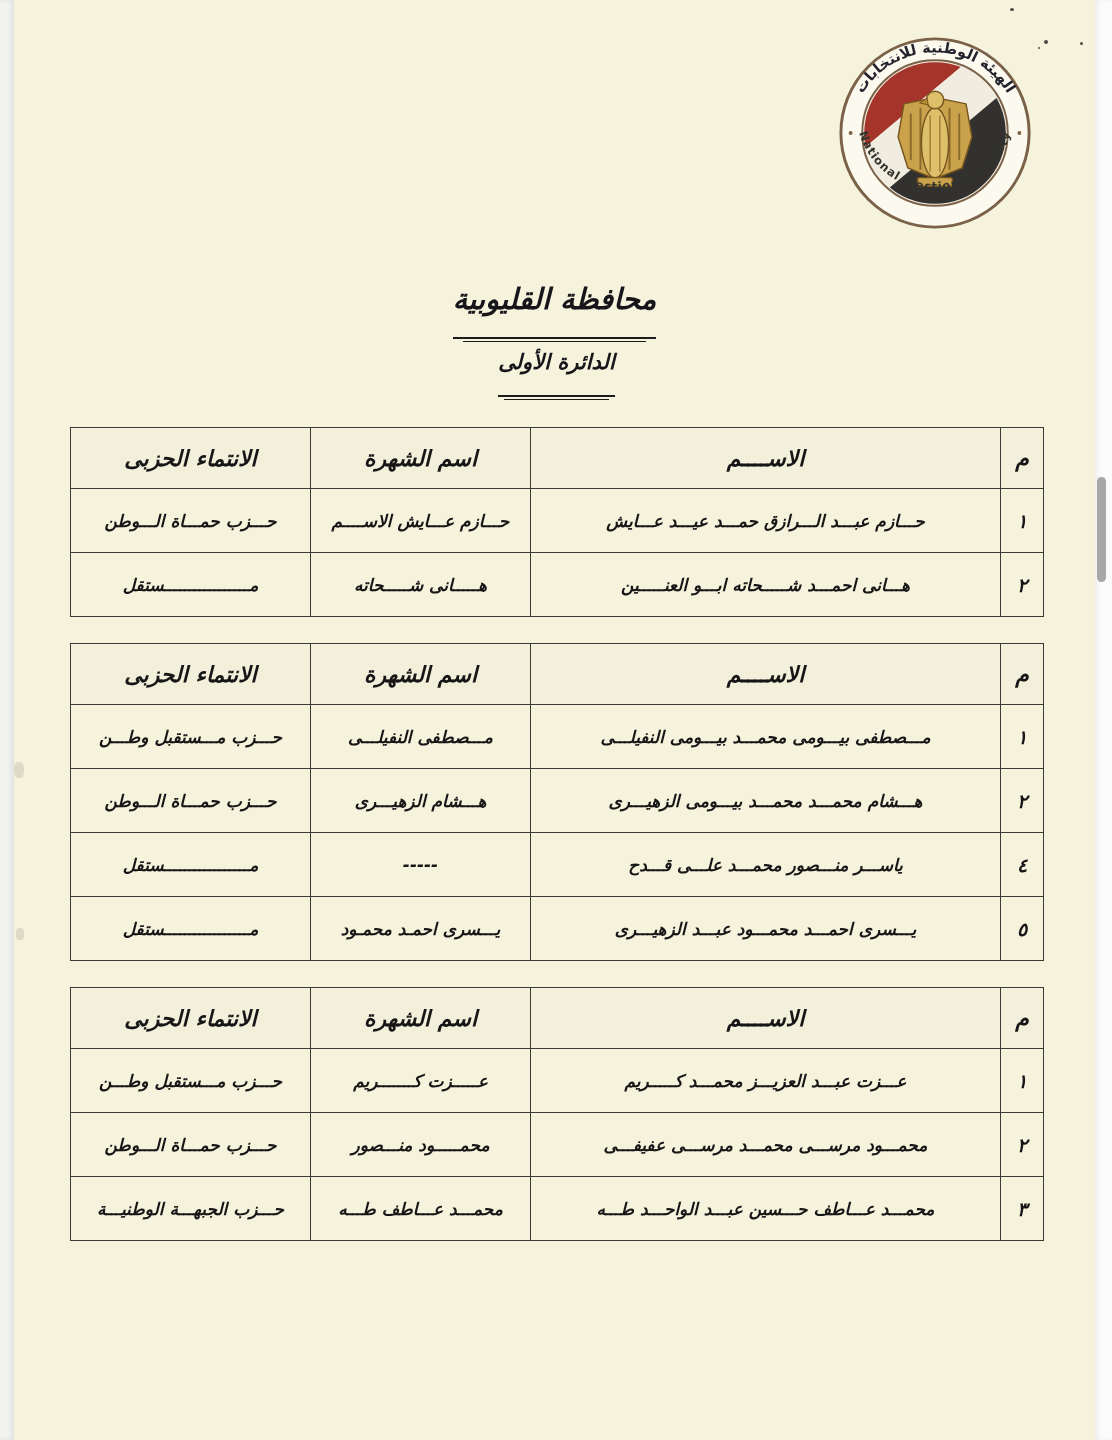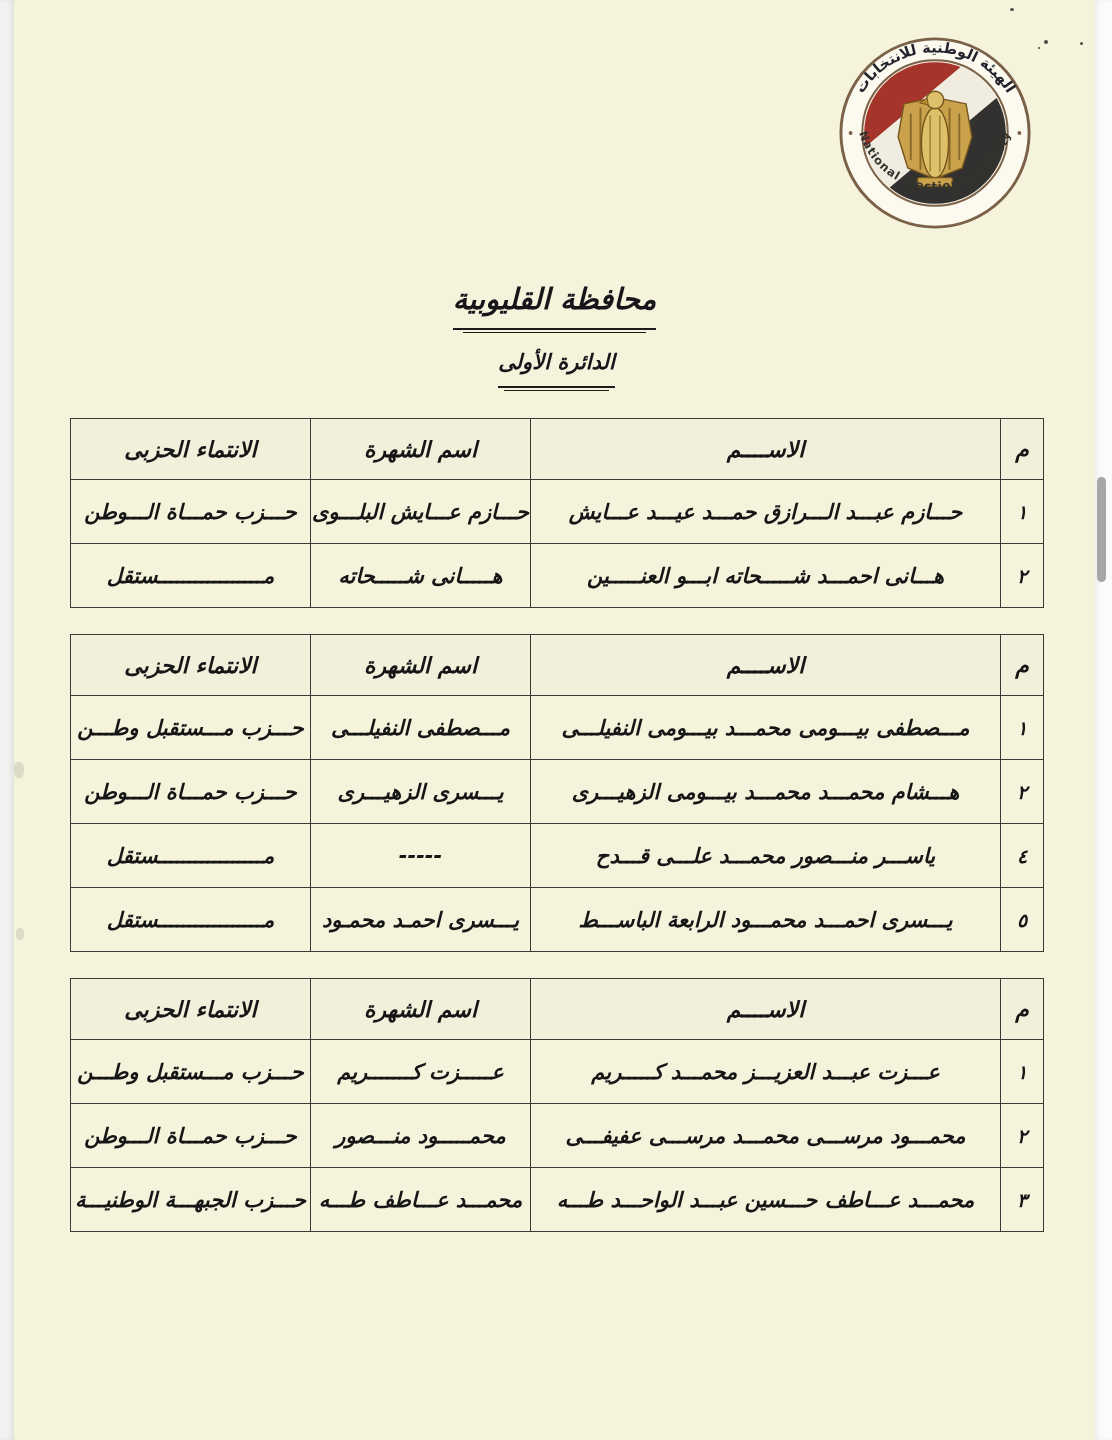--- a/index.html
+++ b/index.html
@@ -27,21 +27,21 @@
   .speck{position:absolute;border-radius:50%;background:#4a4a40;}
   .smudge{position:absolute;background:#c9c6b2;border-radius:40%;opacity:.55;}
   .logo{position:absolute;left:824px;top:36px;width:194px;height:194px;}
   .doc-title{
     position:absolute;top:282px;left:0;width:100%;
     text-align:center;font-weight:bold;font-style:italic;
     font-size:29px;color:#15151a;direction:rtl;
   }
   .u2{
     display:inline-block;position:relative;
-    border-bottom:2.5px solid #1c1c1c;padding-bottom:12px;
+    border-bottom:2.5px solid #1c1c1c;padding-bottom:21px;
   }
   .u2::after{
     content:"";position:absolute;left:5%;right:5%;bottom:-5px;
     border-bottom:1.5px solid #1c1c1c;
   }
   .sections{position:absolute;left:56px;top:350px;width:973px;}
   .section{margin-bottom:20px;}
   .section-title{
     text-align:center;font-weight:bold;font-style:italic;
     font-size:21px;color:#15151a;direction:rtl;margin-bottom:30px;
@@ -50,21 +50,21 @@
     border-collapse:collapse;direction:rtl;width:973px;
     table-layout:fixed;margin-bottom:26px;
   }
   table.ctable td{
     border:1.6px solid #3a3a36;text-align:center;vertical-align:middle;
     color:#161616;font-weight:bold;overflow:hidden;
   }
   td.hcell{
     height:58px;font-size:22px;font-style:italic;background:#f2efdb;
   }
-  td.bcell{height:61px;font-size:21px;font-style:italic;}
+  td.bcell{height:61px;font-size:17px;font-style:italic;}
   td.cell-num{font-size:19px;}
   .page-number{
     text-align:center;font-size:18px;color:#3a3a32;
     margin-top:2px;direction:rtl;
   }
 </style>
 </head>
 <body>
 
 <div class="paper">
@@ -139,21 +139,21 @@
               <td class="hcell">م</td>
               <td class="hcell">الاســــم</td>
               <td class="hcell">اسم الشهرة</td>
               <td class="hcell">الانتماء الحزبى</td>
             </tr>
           </thead>
           <tbody>
             <tr>
               <td class="bcell cell-num">١</td>
               <td class="bcell cell-name">حـــازم عبـــد الـــرازق حمـــد عيـــد عـــايش</td>
-              <td class="bcell cell-alias">حـــازم عـــايش البلـــوى</td>
+              <td class="bcell cell-alias">حـــازم عـــايش الاســــم</td>
               <td class="bcell cell-party">حـــزب حمـــاة الـــوطن</td>
             </tr>
             <tr>
               <td class="bcell cell-num">٢</td>
               <td class="bcell cell-name">هـــانى احمـــد شـــــحاته ابـــو العنـــــين</td>
               <td class="bcell cell-alias">هـــــانى شـــــحاته</td>
               <td class="bcell cell-party">مـــــــــــــــــستقل</td>
             </tr>
           </tbody>
         </table>
@@ -177,32 +177,32 @@
           <tbody>
             <tr>
               <td class="bcell cell-num">١</td>
               <td class="bcell cell-name">مـــصطفى بيـــومى محمـــد بيـــومى النفيلـــى</td>
               <td class="bcell cell-alias">مـــصطفى النفيلـــى</td>
               <td class="bcell cell-party">حـــزب مـــستقبل وطـــن</td>
             </tr>
             <tr>
               <td class="bcell cell-num">٢</td>
               <td class="bcell cell-name">هـــشام محمـــد محمـــد بيـــومى الزهيـــرى</td>
-              <td class="bcell cell-alias">يـــسرى الزهيـــرى</td>
+              <td class="bcell cell-alias">هـــشام الزهيـــرى</td>
               <td class="bcell cell-party">حـــزب حمـــاة الـــوطن</td>
             </tr>
             <tr>
               <td class="bcell cell-num">٤</td>
               <td class="bcell cell-name">ياســـر منـــصور محمـــد علـــى قـــدح</td>
               <td class="bcell cell-alias">-----</td>
               <td class="bcell cell-party">مـــــــــــــــــستقل</td>
             </tr>
             <tr>
               <td class="bcell cell-num">٥</td>
-              <td class="bcell cell-name">يـــسرى احمـــد محمـــود الرابعة الباســـط</td>
+              <td class="bcell cell-name">يـــسرى احمـــد محمـــود عبـــد الزهيـــرى</td>
               <td class="bcell cell-alias">يـــسرى احمـد محمـود</td>
               <td class="bcell cell-party">مـــــــــــــــــستقل</td>
             </tr>
           </tbody>
         </table>
       </div>
       <div class="section">
         <table class="ctable">
           <colgroup>
             <col style="width: 43px;">

